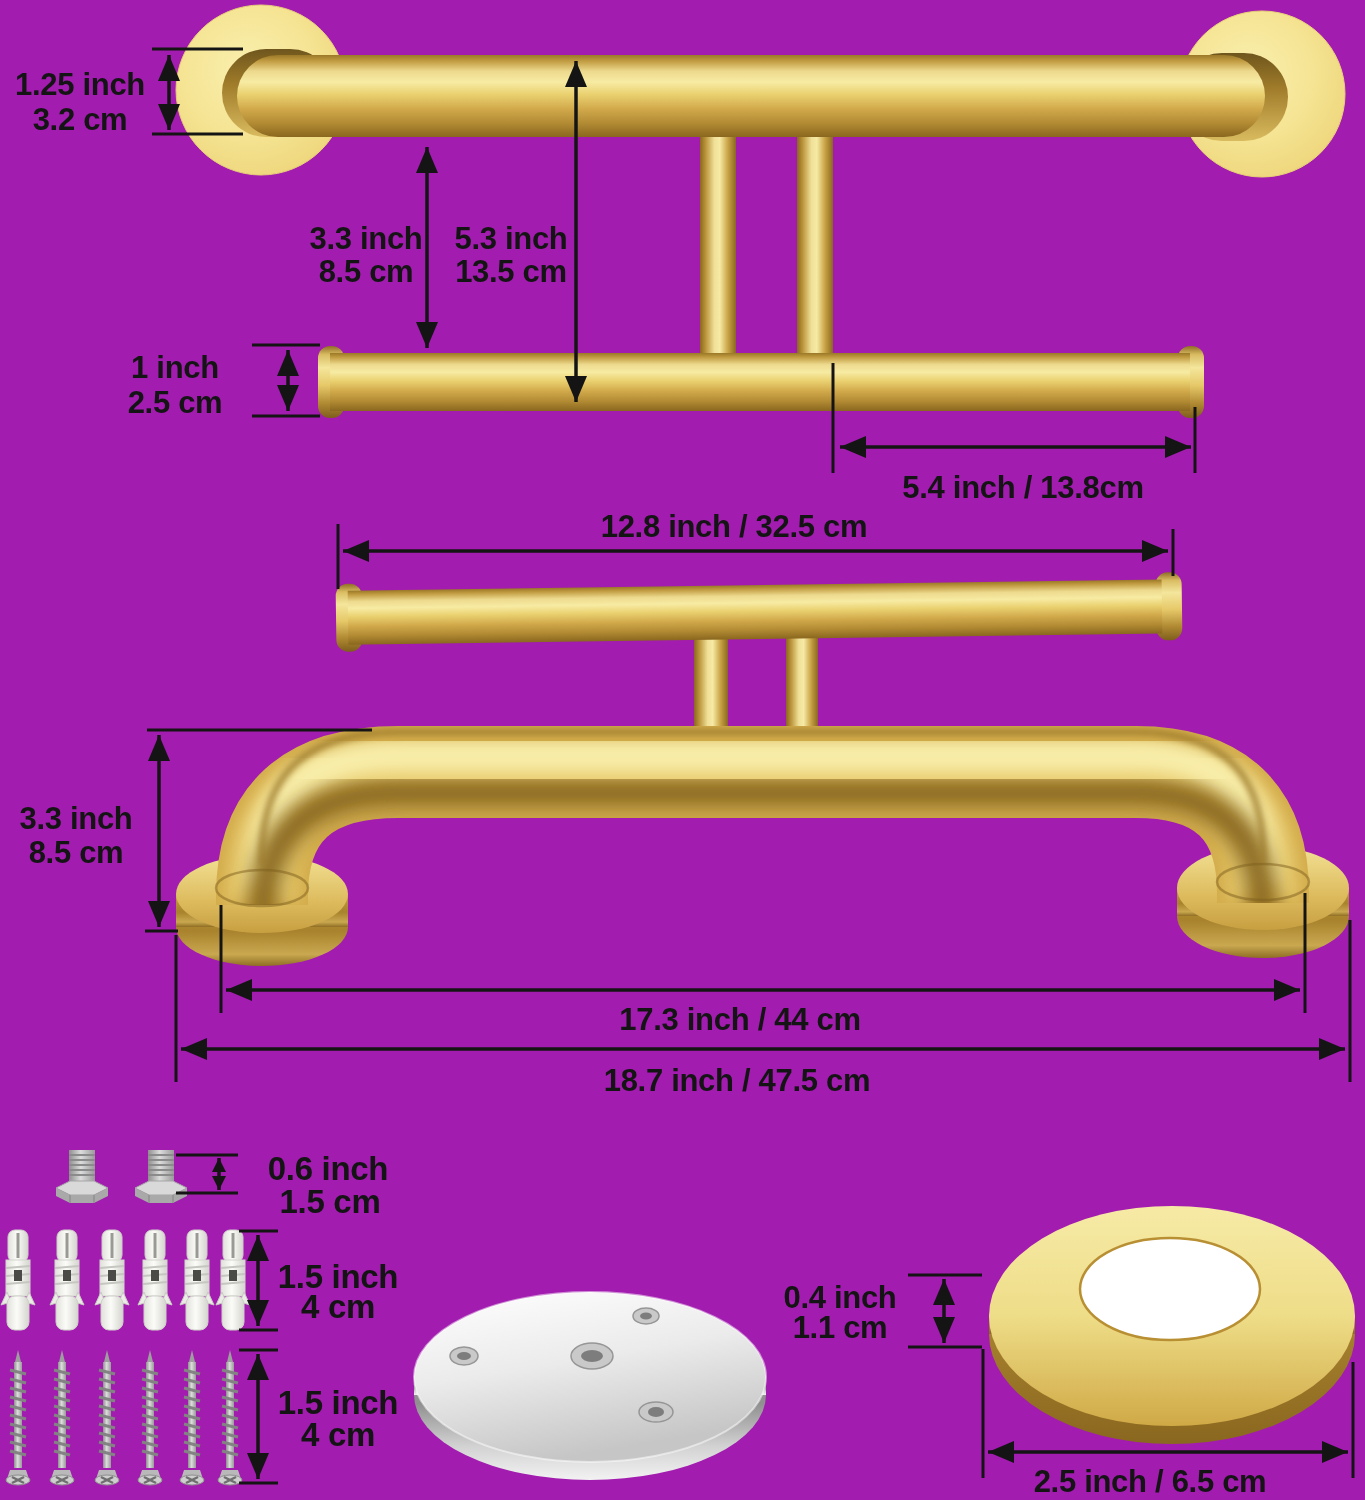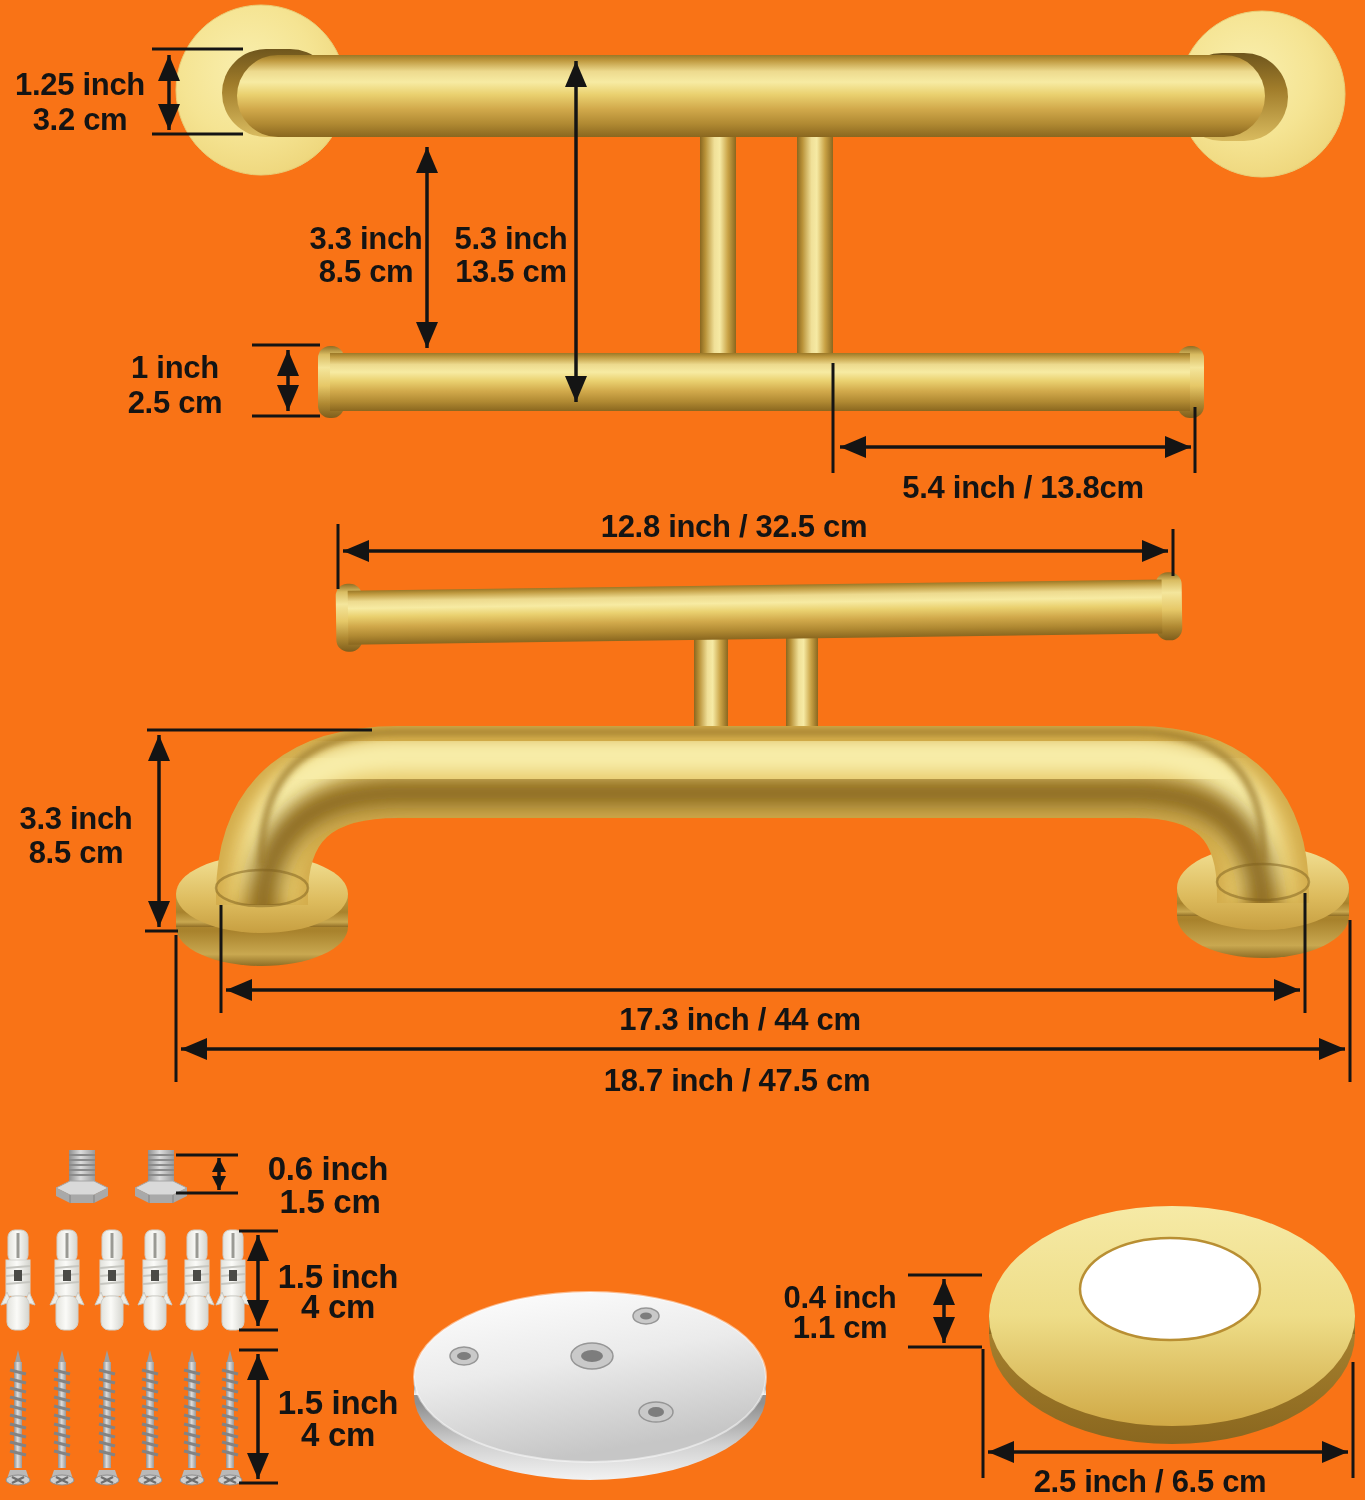--- a/index.html
+++ b/index.html
@@ -1,17 +1,17 @@
 <!DOCTYPE html>
 <html><head>
 <meta charset="utf-8">
 <title>Product Dimension Diagram</title>
 <style>
   html,body{margin:0;padding:0;background:#fff;}
-  .stage{position:relative;width:1365px;height:1500px;background:#f97316;overflow:hidden;
+  .stage{position:relative;width:1365px;height:1500px;background:#a21caf;overflow:hidden;
          font-family:"Liberation Sans","DejaVu Sans",sans-serif;}
   svg{display:block}
   text.dim{font-family:"Liberation Sans","DejaVu Sans",sans-serif;font-size:31px;
            font-weight:600;fill:#141414;letter-spacing:-0.3px;}
   text.dim-lg{font-size:33px;}
 </style>
 </head>
 <body>
 
 <div class="stage">

